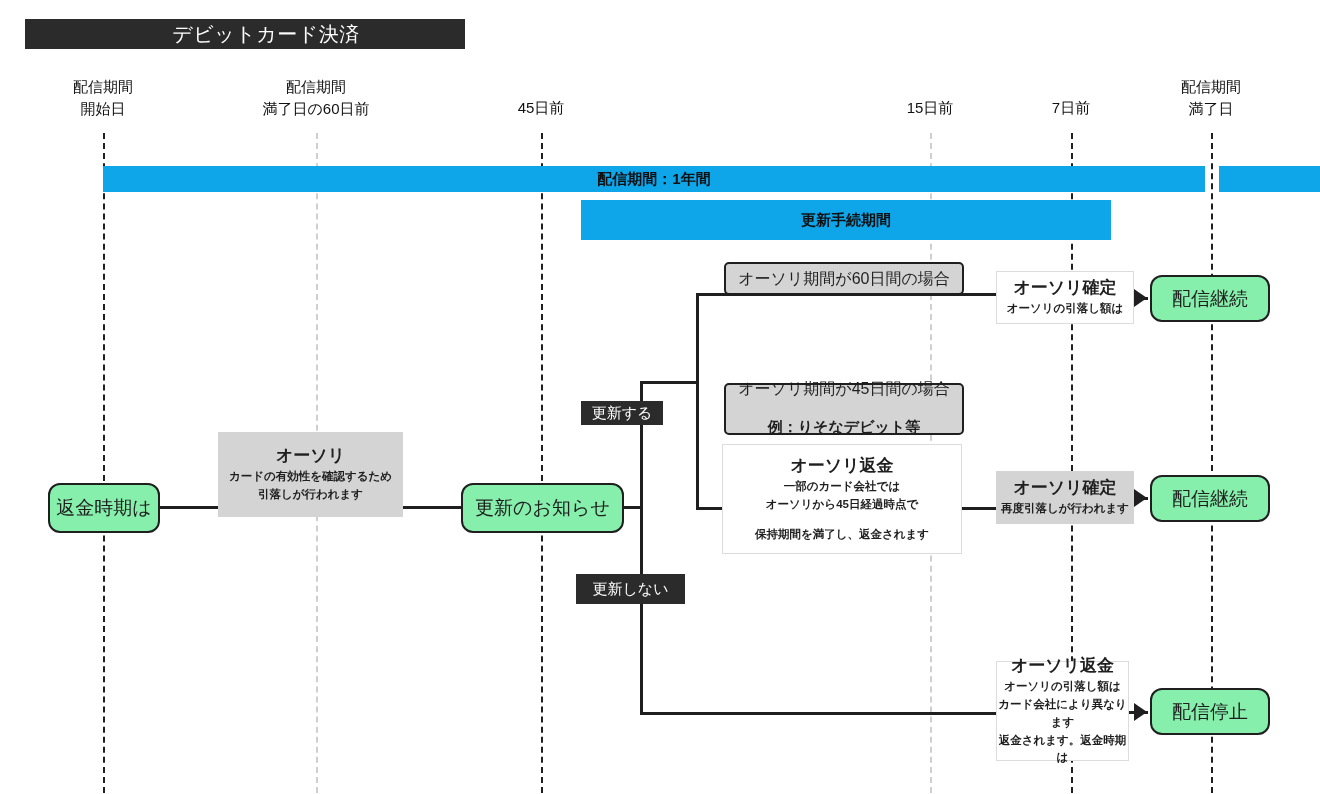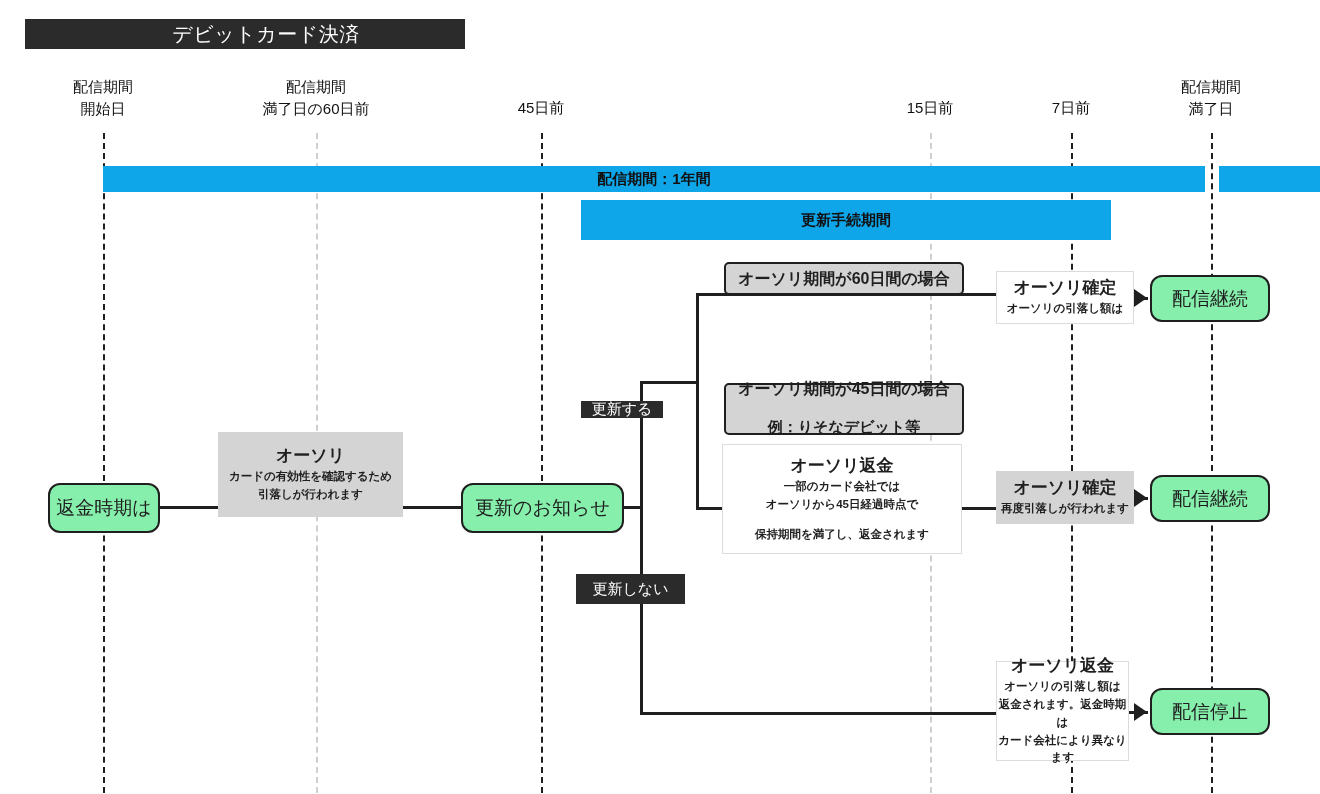--- a/index.html
+++ b/index.html
@@ -105,21 +105,21 @@
   .node.gray {
     background: #d4d4d4;
     border: none;
   }
   
   .node.gray-outline {
     background: #d4d4d4;
     border: 2px solid #1f1f1f;
     border-radius: 5px;
   }
-  .node.gray-outline .ttl { font-size: 16px; font-weight: 700; }
+  .node.gray-outline .ttl { font-size: 16px; font-weight: 400; }
   .node.gray-outline .sub { font-size: 15px; font-weight: 700; margin-top: 16px; }
 
   
   .node.white {
     background: #ffffff;
     border: 1px solid #dcdcdc;
   }
 
   
   .chip {
@@ -220,21 +220,21 @@
   <div class="node gray" style="left:218px; top:432px; width:185px; height:85px;">
     <div class="ttl">オーソリ</div>
     <div class="sub">カードの有効性を確認するため</div>
     <div class="sub" style="margin-top:0;">引落しが行われます</div>
   </div>
 
   <div class="node pill" style="left:461px; top:483px; width:163px; height:50px;">
     <div class="ttl">更新のお知らせ</div>
   </div>
 
-  <div class="chip" style="left:581px; top:401px; width:82px; height:17px;">更新する</div>
+  <div class="chip" style="left:581px; top:401px; width:82px; height:24px;">更新する</div>
 
   <div class="chip" style="left:576px; top:574px; width:109px; height:30px;">更新しない</div>
 
   <div class="node gray-outline" style="left:724px; top:262px; width:240px; height:33px;">
     <div class="ttl">オーソリ期間が60日間の場合</div>
   </div>
 
   <div class="node gray-outline" style="left:724px; top:383px; width:240px; height:52px;">
     <div class="ttl">オーソリ期間が45日間の場合</div>
     <div class="sub">例：りそなデビット等</div>
@@ -253,22 +253,22 @@
   </div>
 
   <div class="node gray" style="left:996px; top:471px; width:138px; height:53px;">
     <div class="ttl">オーソリ確定</div>
     <div class="sub">再度引落しが行われます</div>
   </div>
 
   <div class="node white" style="left:996px; top:661px; width:133px; height:100px;">
     <div class="ttl">オーソリ返金</div>
     <div class="sub">オーソリの引落し額は</div>
+    <div class="sub" style="margin-top:0;">カード会社により異なります</div>
     <div class="sub" style="margin-top:0;">返金されます。返金時期は</div>
-    <div class="sub" style="margin-top:0;">カード会社により異なります</div>
   </div>
 
   <div class="node pill" style="left:1150px; top:275px; width:120px; height:47px;">
     <div class="ttl">配信継続</div>
   </div>
 
   <div class="node pill" style="left:1150px; top:475px; width:120px; height:47px;">
     <div class="ttl">配信継続</div>
   </div>
 

